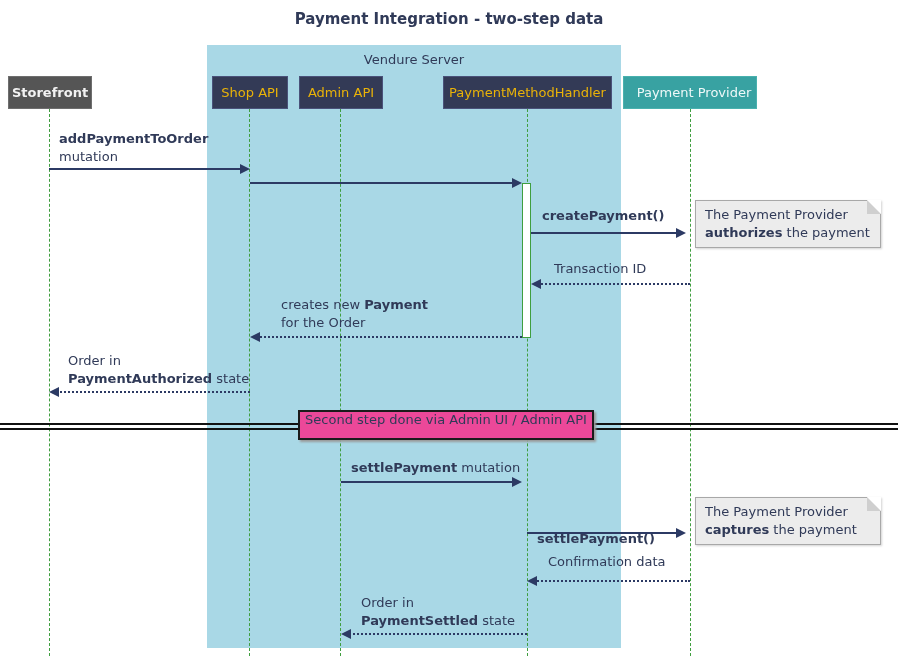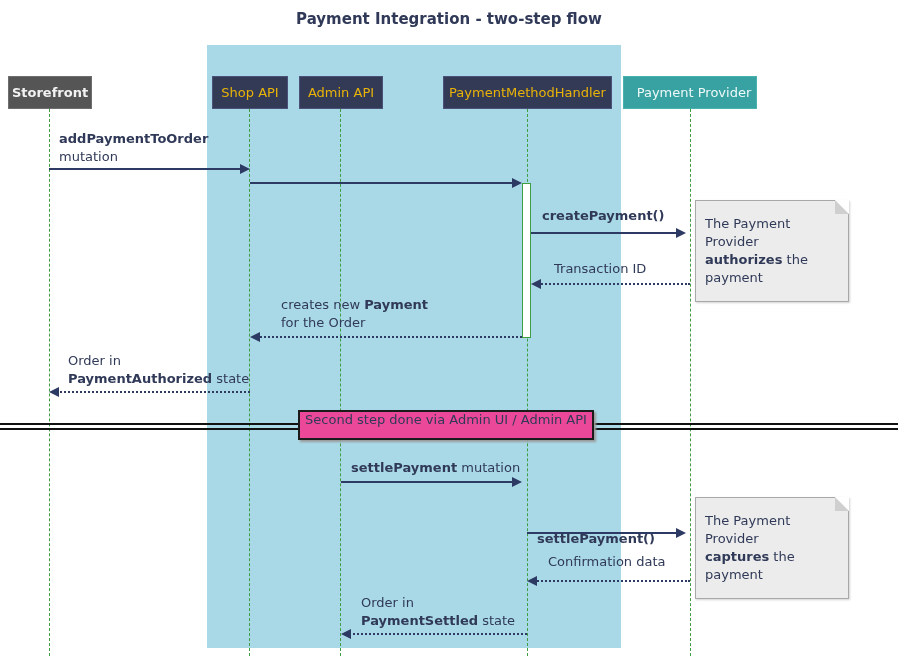--- a/index.html
+++ b/index.html
@@ -40,40 +40,41 @@
   .arrow.right .line{right:7px;}
   .arrow.left .line{left:7px;}
   .arrow.right::after{content:"";position:absolute;right:0;top:0;width:0;height:0;
     border-top:5px solid transparent;border-bottom:5px solid transparent;border-left:10px solid var(--arrow);}
   .arrow.left::before{content:"";position:absolute;left:0;top:0;width:0;height:0;
     border-top:5px solid transparent;border-bottom:5px solid transparent;border-right:10px solid var(--arrow);}
 
   .mlabel{position:absolute;font-size:13px;line-height:18px;color:var(--navy-text);white-space:nowrap;z-index:2;}
   .b{font-weight:bold;}
 
-  .note{position:absolute;left:695px;width:154px;background:var(--note-bg);border:1px solid var(--note-border);
-    padding:14px 9px;font-size:13px;line-height:18px;color:var(--navy-text);z-index:4;
+  .note{position:absolute;left:695px;width:186px;background:var(--note-bg);border:1px solid var(--note-border);
+    padding:5px 9px;font-size:13px;line-height:18px;color:var(--navy-text);z-index:4;
     box-shadow:1px 1px 2px rgba(0,0,0,0.18);}
   .note .fold{content:"";position:absolute;top:-1px;right:-1px;width:0;height:0;
     border-style:solid;border-width:0 14px 14px 0;
     border-color:#ffffff #ffffff #cfcfcf #cfcfcf;}
 
   .divider-line{position:absolute;left:0;width:898px;height:2px;background:#111111;z-index:1;}
   .divider-box{position:absolute;left:298px;top:410px;width:296px;height:30px;background:#ec4899;
     border:2px solid #1b1b1b;z-index:5;display:flex;align-items:flex-start;justify-content:center;
     font-size:13px;color:var(--navy-text);box-shadow:2px 2px 2px #9a9a9a;}
 </style>
 </head>
 <body>
 
 <div id="canvas">
 
-  <div class="title">Payment Integration - two-step flow</div>
+  <div class="title">Payment Integration - two-step data</div>
 
   <div class="group-box"></div>
+  <div class="group-label">Vendure Server</div>
 
   <div class="lifeline" style="left:49px;"></div>
   <div class="lifeline" style="left:249px;"></div>
   <div class="lifeline" style="left:340px;"></div>
   <div class="lifeline" style="left:527px;"></div>
   <div class="lifeline" style="left:690px;"></div>
 
   <div class="pbox gray" style="left:8px;width:84px;">
       <span>Storefront</span>
     </div>

